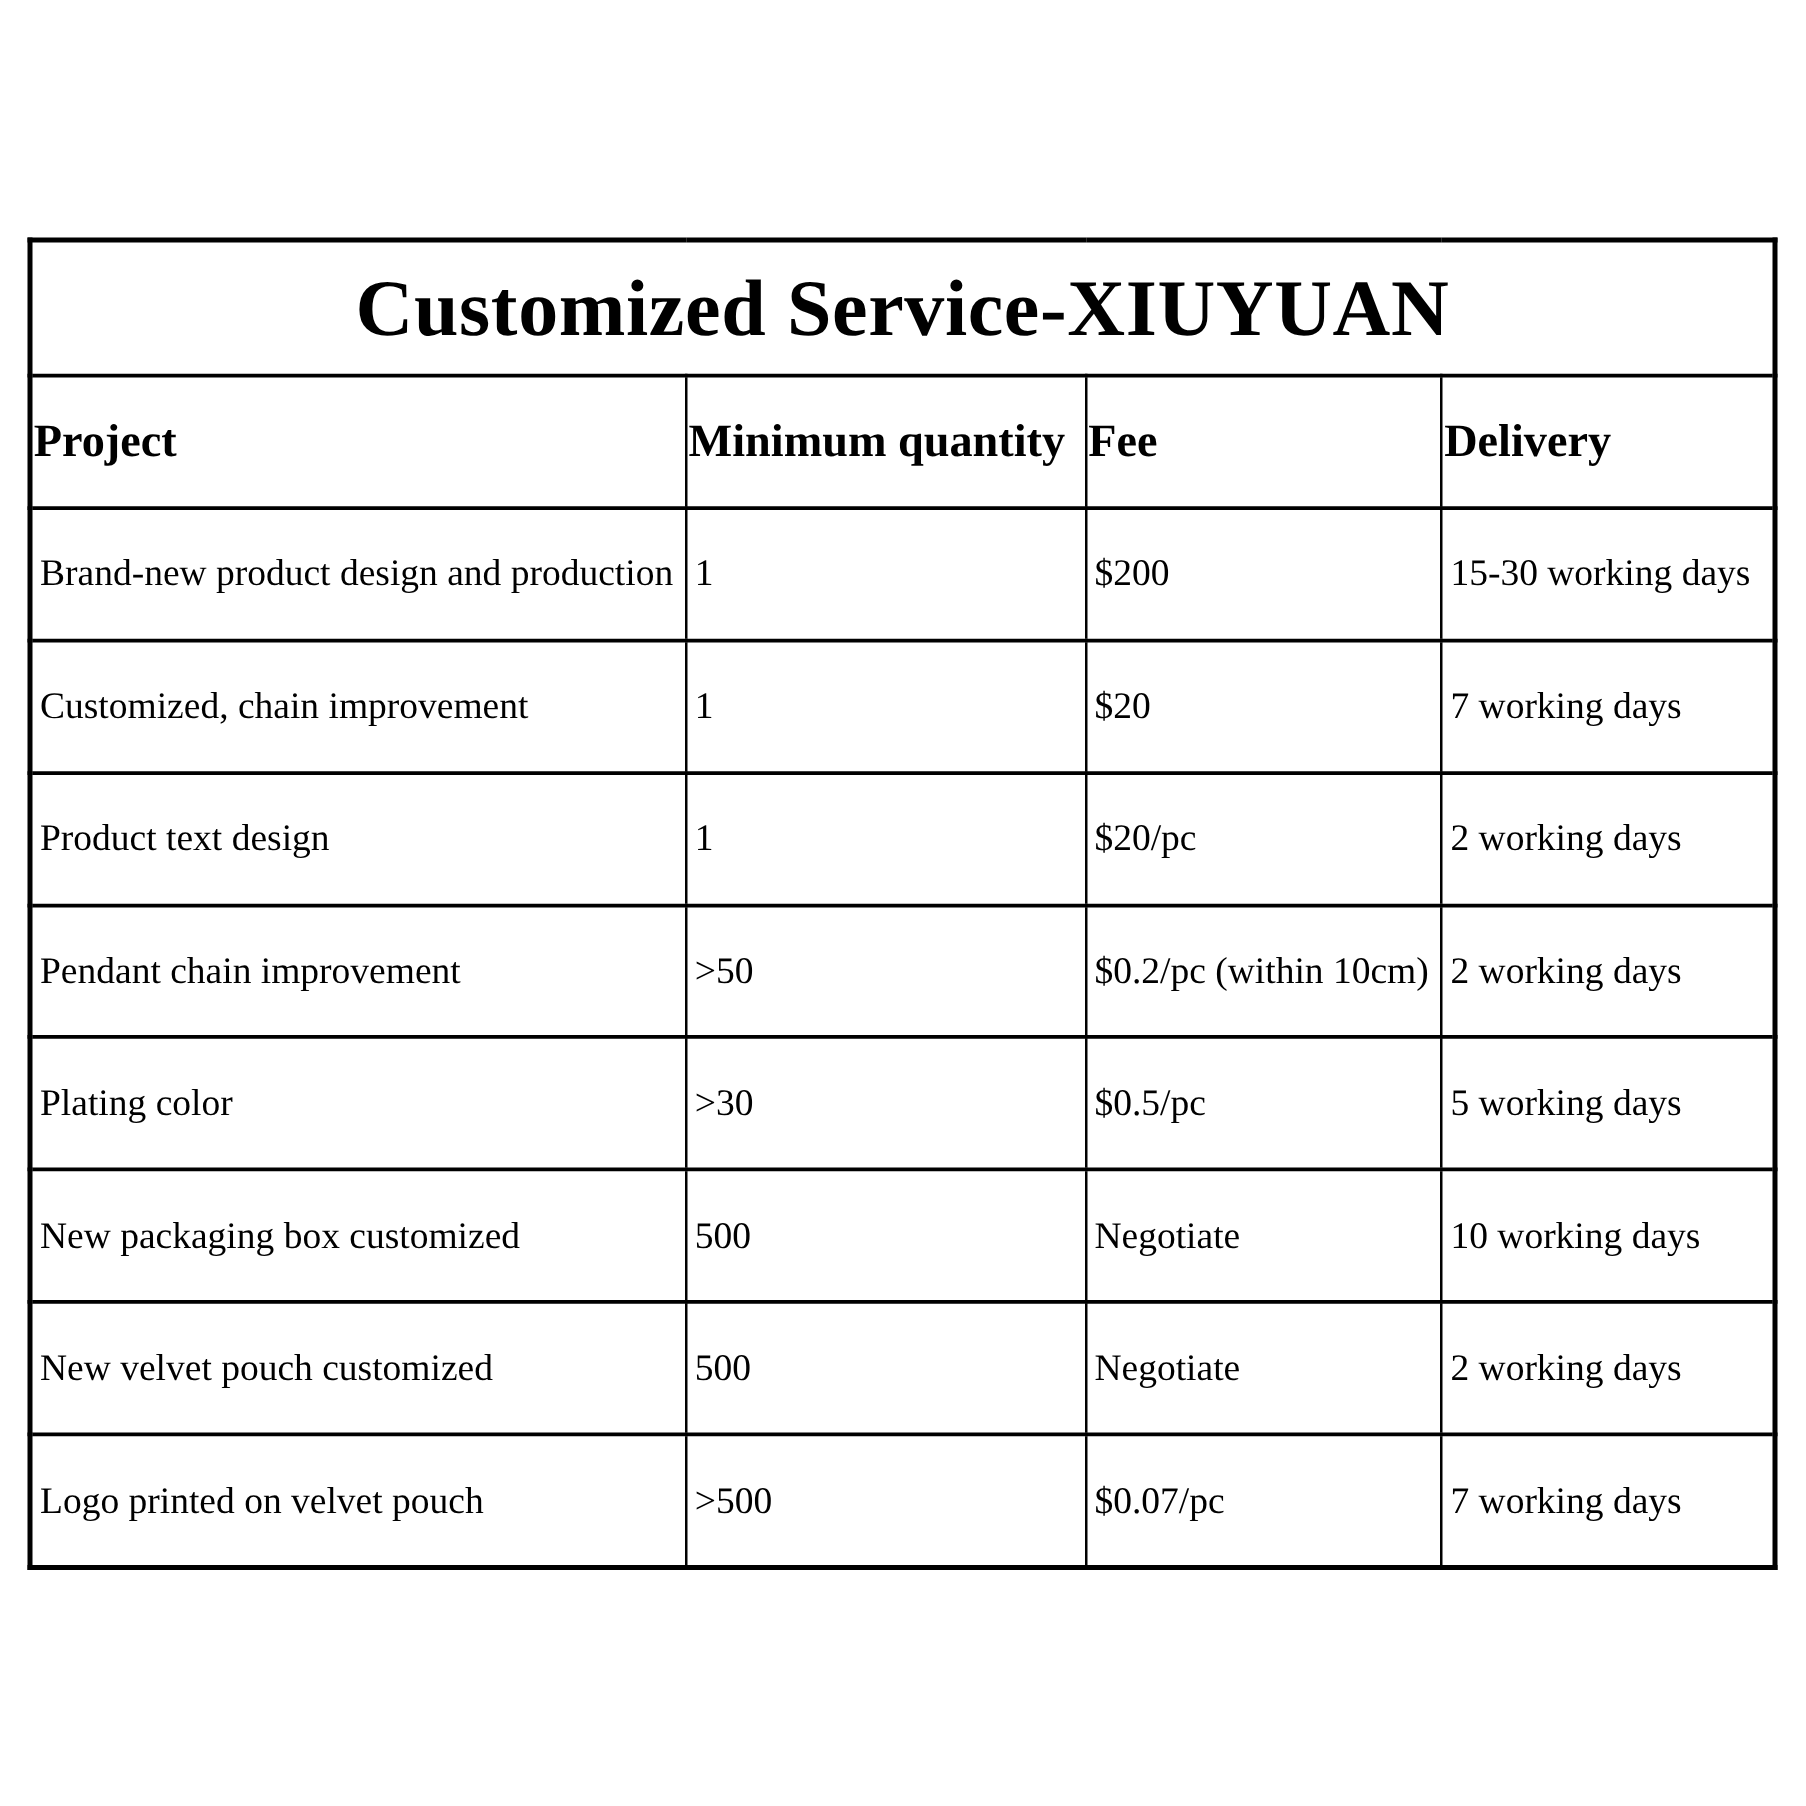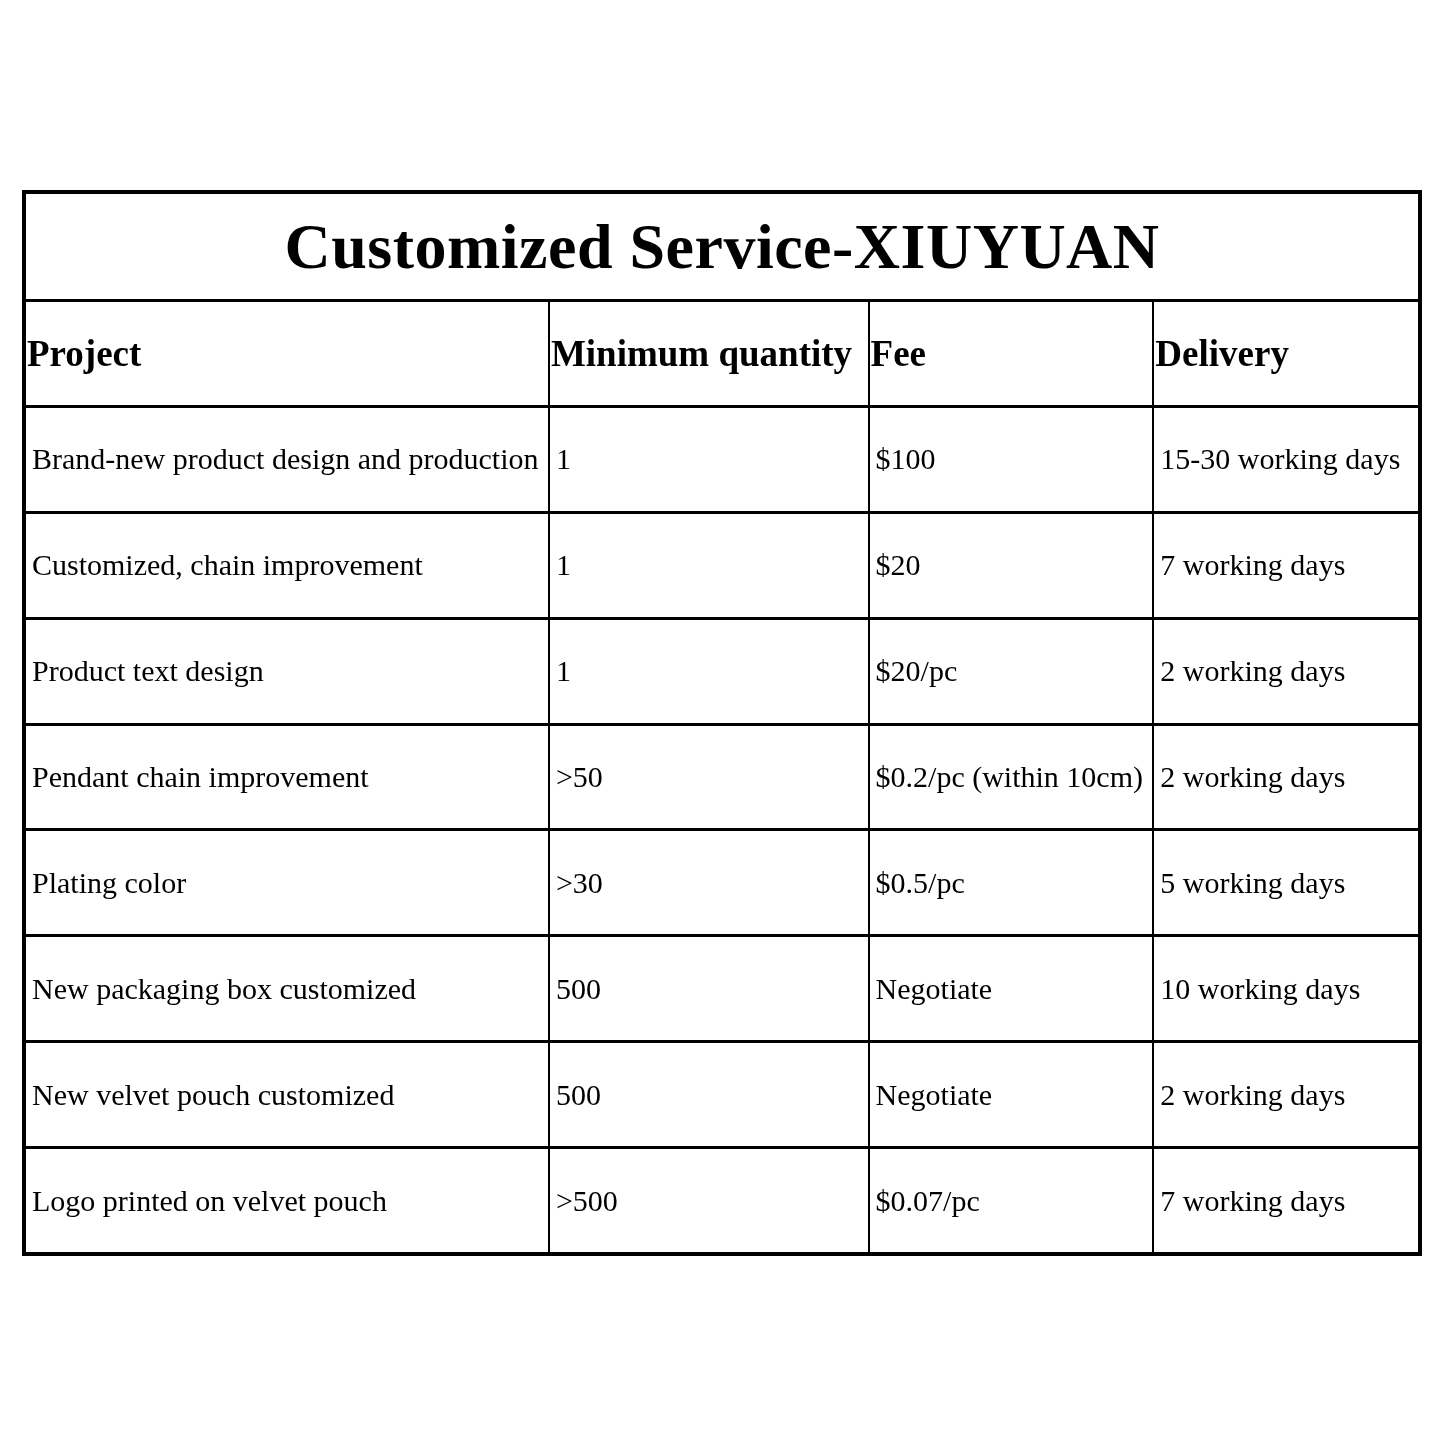--- a/index.html
+++ b/index.html
@@ -87,21 +87,21 @@
       </tr>
       <tr>
         <th class="col-header">Project</th>
         <th class="col-header">Minimum quantity</th>
         <th class="col-header">Fee</th>
         <th class="col-header">Delivery</th>
       </tr>
       <tr>
         <td class="cell">Brand-new product design and production</td>
         <td class="cell">1</td>
-        <td class="cell">$100</td>
+        <td class="cell">$200</td>
         <td class="cell">15-30 working days</td>
       </tr>
       <tr>
         <td class="cell">Customized, chain improvement</td>
         <td class="cell">1</td>
         <td class="cell">$20</td>
         <td class="cell">7 working days</td>
       </tr>
       <tr>
         <td class="cell">Product text design</td>

